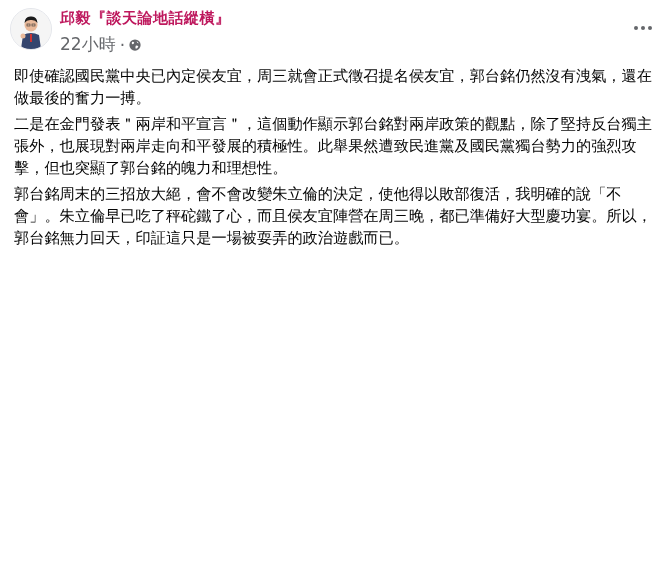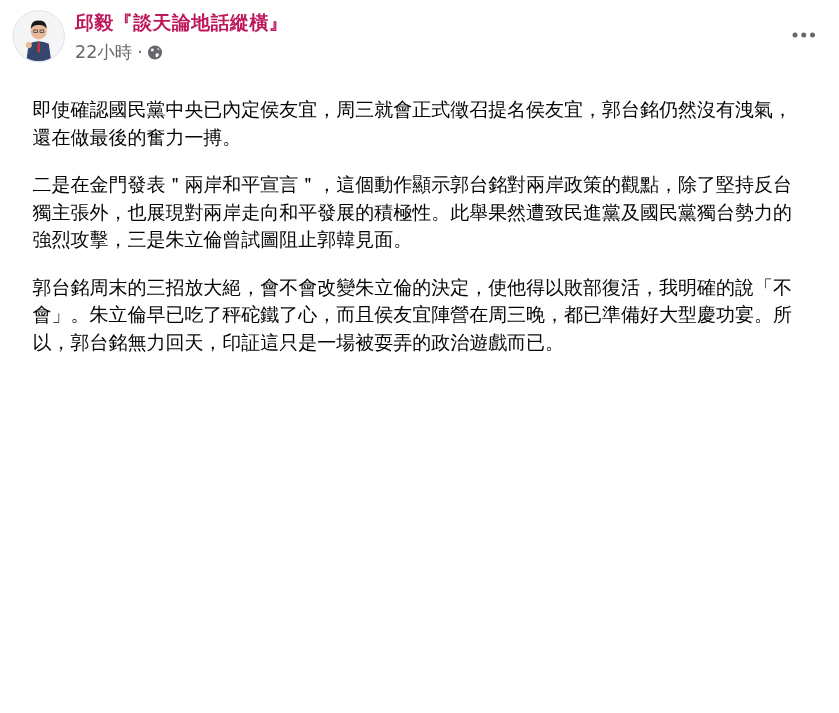--- a/index.html
+++ b/index.html
@@ -1,26 +1,26 @@
 <!DOCTYPE html>
 <html><head>
 <meta charset="utf-8">
 <style>
   html, body { margin:0; padding:0; background:#ffffff; }
   body { width:671px; height:570px; overflow:hidden; font-family:"DejaVu Sans", "Liberation Sans", sans-serif; color:#050505; }
   .header { position:relative; height:58px; }
   .avatar { position:absolute; left:10px; top:8px; width:40px; height:40px; border-radius:50%; background:#f3f4f6; border:1px solid #e4e6eb; overflow:hidden; }
   .avatar svg { width:40px; height:40px; display:block; }
   .name { position:absolute; left:60px; top:9px; font-size:15px; font-weight:600; color:#be185d; letter-spacing:0.5px; }
-  .meta { position:absolute; left:60px; top:33px; font-size:14px; color:#65676b; display:flex; align-items:center; gap:4px; }
+  .meta { position:absolute; left:60px; top:33px; font-size:17px; color:#65676b; display:flex; align-items:center; gap:4px; }
   .globe { width:12px; height:12px; display:inline-block; }
   .more { position:absolute; right:14px; top:18px; width:28px; height:20px; display:flex; align-items:center; justify-content:center; gap:3px; cursor:pointer; }
   .more span { width:4px; height:4px; background:#65676b; border-radius:50%; display:block; }
   .body { padding:3px 10px 0 10px; font-size:15.2px; line-height:22px; color:#050505; }
-  .body p { margin:16px; white-space:normal; word-break:break-all; }
+  .body p { margin:4px; white-space:normal; word-break:break-all; }
 </style>
 </head>
 <body>
 
 <div class="header">
   <div class="avatar">
     <svg viewBox="0 0 40 40">
       <rect width="40" height="40" fill="#f5f5f5"></rect>
       <path d="M10 40 L12 26 Q20 22 28 26 L30 40 Z" fill="#34456e"></path>
       <circle cx="20" cy="16" r="6.5" fill="#e9b99a"></circle>
@@ -42,15 +42,15 @@
   </div>
   <div class="more">
     <span></span>
     <span></span>
     <span></span>
   </div>
 </div>
 
 <div class="body">
   <p>即使確認國民黨中央已內定侯友宜，周三就會正式徵召提名侯友宜，郭台銘仍然沒有洩氣，還在做最後的奮力一搏。</p>
-  <p>二是在金門發表＂兩岸和平宣言＂，這個動作顯示郭台銘對兩岸政策的觀點，除了堅持反台獨主張外，也展現對兩岸走向和平發展的積極性。此舉果然遭致民進黨及國民黨獨台勢力的強烈攻擊，三是朱立倫曾試圖阻止郭韓見面。</p>
+  <p>二是在金門發表＂兩岸和平宣言＂，這個動作顯示郭台銘對兩岸政策的觀點，除了堅持反台獨主張外，也展現對兩岸走向和平發展的積極性。此舉果然遭致民進黨及國民黨獨台勢力的強烈攻擊，但也突顯了郭台銘的魄力和理想性。</p>
   <p>郭台銘周末的三招放大絕，會不會改變朱立倫的決定，使他得以敗部復活，我明確的說「不會」。朱立倫早已吃了秤砣鐵了心，而且侯友宜陣營在周三晚，都已準備好大型慶功宴。所以，郭台銘無力回天，印証這只是一場被耍弄的政治遊戲而已。</p>
 </div>
 
 </body></html>

